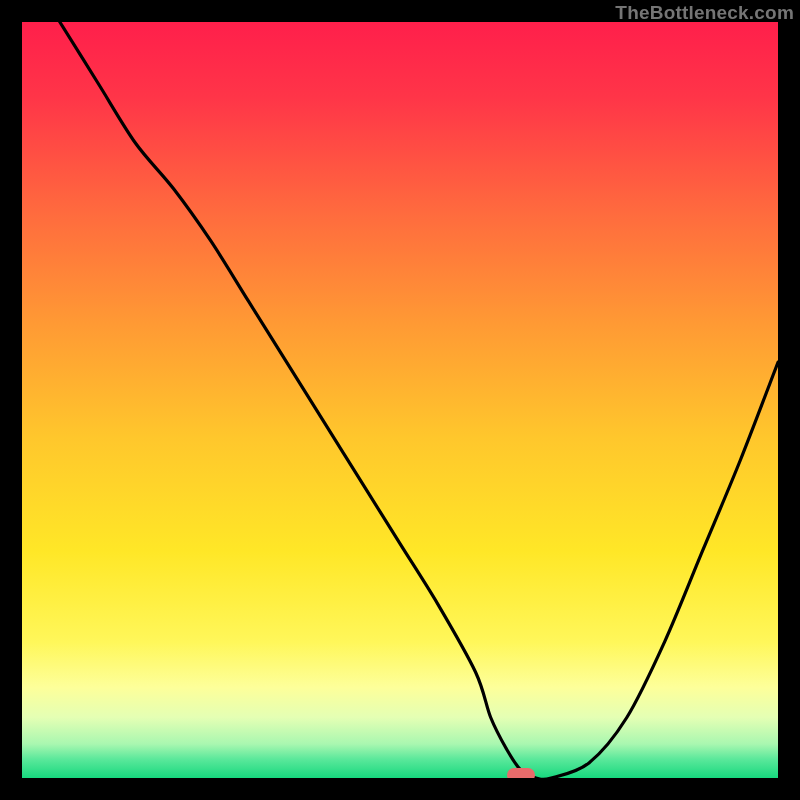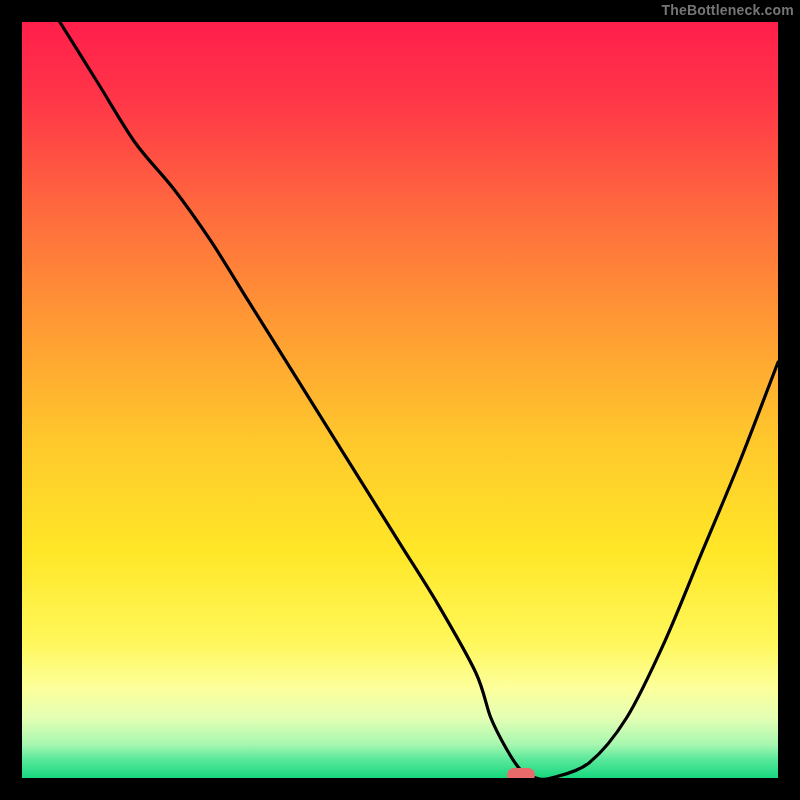--- a/index.html
+++ b/index.html
@@ -52,21 +52,21 @@
     width: 28px;
     height: 14px;
     background: #e86b6b;
     border-radius: 7px;
   }
   .watermark {
     position: absolute;
     top: 2px;
     right: 6px;
     font-family: Arial, Helvetica, sans-serif;
-    font-size: 14px;
+    font-size: 19px;
     font-weight: 600;
     color: #757575;
     letter-spacing: 0.2px;
   }
 </style>
 </head>
 <body>
 
 <div class="frame">
   <div class="plot-area">

